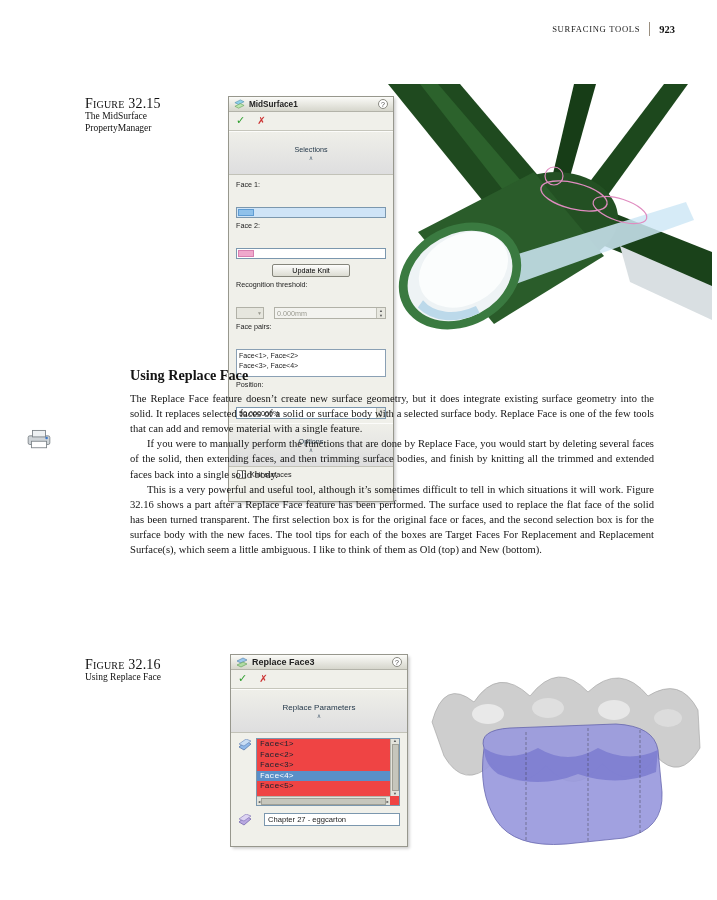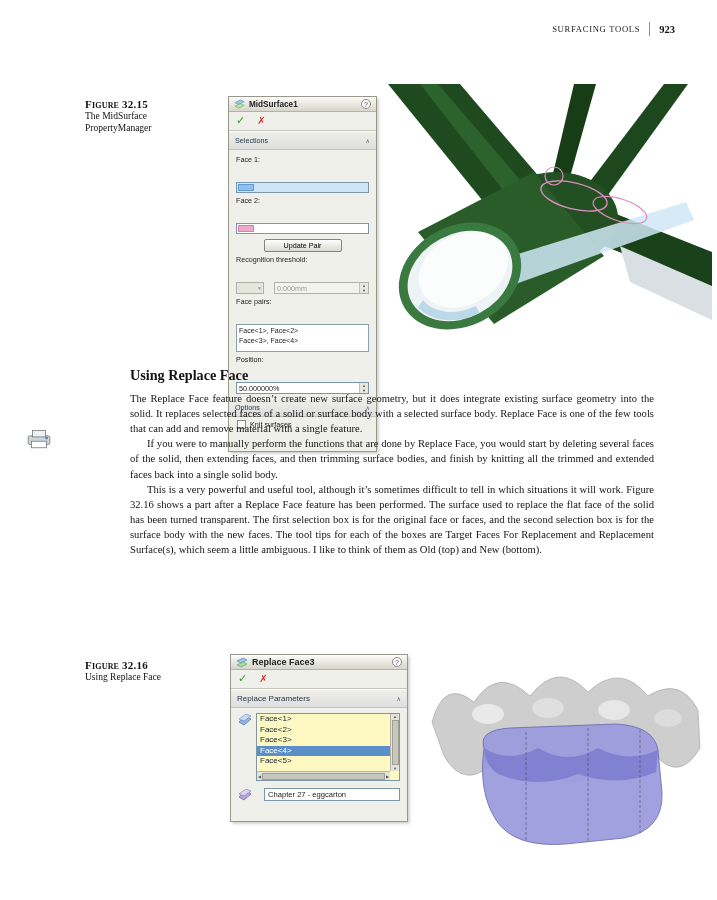--- a/index.html
+++ b/index.html
@@ -7,41 +7,41 @@
   .page { position:relative; width:717px; height:900px; background:#ffffff; margin:0 auto; overflow:hidden; }
 
   
   .running-head { position:absolute; top:22px; right:42px; display:flex; align-items:center; gap:9px; }
   .running-title { font-size:8.6px; letter-spacing:.7px; color:#1a1a1a; }
   .running-sep { width:1px; height:14px; background:#9a8f80; }
   .running-page { font-size:10.5px; font-weight:bold; color:#111; }
 
   
   .fig-caption { position:absolute; font-size:9.5px; line-height:12px; color:#111; }
-  .fig-label { font-weight:bold; font-variant:small-caps; font-size:11px; letter-spacing:.2px; }
+  .fig-label { font-weight:normal; font-variant:small-caps; font-size:14px; letter-spacing:.2px; }
   .fig15-caption { left:85px; top:98px; width:105px; }
   .fig16-caption { left:85px; top:659px; width:110px; }
 
   
   .sw-panel { position:absolute; background:#f0f0ea; border:1px solid #97978d; box-shadow:1.5px 1.5px 3px rgba(0,0,0,.22);
               font-family:"Liberation Sans","DejaVu Sans",sans-serif; font-size:7.2px; color:#222; }
-  .panel15 { left:228px; top:96px; width:149px; }
+  .panel15 { left:228px; top:96px; width:166px; }
   .panel16 { left:230px; top:654px; width:178px; font-size:8px; }
   .sw-titlebar { height:15px; display:flex; align-items:center; gap:4px; padding:0 5px;
                  background:linear-gradient(#fbfbf8,#d6d6cc); border-bottom:1px solid #b3b3a9; }
   .sw-title { font-weight:bold; font-size:8.2px; color:#222; }
   .panel16 .sw-title { font-size:9px; }
   .sw-help { margin-left:auto; width:10px; height:10px; border-radius:50%; border:1px solid #8a8a82; background:#fff;
              display:flex; align-items:center; justify-content:center; font-size:7px; color:#444; cursor:pointer; }
   .sw-confirm { display:flex; align-items:center; gap:12px; padding:3px 7px 4px; border-bottom:1px solid #c6c6bc; }
   .sw-ok { color:#2d9e2d; font-size:11px; font-weight:bold; line-height:11px; }
   .sw-cancel { color:#cc3333; font-size:10px; font-weight:bold; line-height:11px; }
-  .sw-group-header { display:flex; justify-content:space-between; align-items:center; padding:4px 6px;
+  .sw-group-header { display:flex; justify-content:space-between; align-items:center; padding:13px 6px;
                      background:linear-gradient(#efefe9,#dededf); border-top:1px solid #fcfcfa; border-bottom:1px solid #c2c2b8;
-                     color:#24384a; }
+                     color:#24384a;flex-direction:column; }
   .sw-chev { color:#55687a; font-size:6px; }
   .sw-section { padding:2px 7px 4px; }
   .sw-label { margin:3px 0 18px; color:#222; }
   .sw-field { height:11px; background:#fff; border:1px solid #7b97ae; display:flex; align-items:center; padding:0 1px; }
   .sw-field.sel { background:#cfe4f7; }
   .chip { width:16px; height:7px; }
   .chip-blue { background:#8fc1ea; border:1px solid #5e9cd3; }
   .chip-pink { background:#f0a8cc; border:1px solid #d87fb0; }
   .sw-button { display:block; margin:5px auto 2px; width:78px; height:13px; line-height:11px; text-align:center;
                background:linear-gradient(#fdfdfc,#dcdcd2); border:1px solid #85857b; border-radius:2px; font-size:7.2px; }
@@ -54,21 +54,21 @@
   .spin.live .spin-val { color:#222; }
   .spin-arrows { width:9px; border-left:1px solid #c0c0b6; display:flex; flex-direction:column; }
   .spin-arrows span { flex:1; display:flex; align-items:center; justify-content:center; font-size:4px; color:#555; background:#e8e8e0; }
   .listbox { background:#fff; border:1px solid #8aa0b4; height:28px; padding:1px 2px; line-height:9.5px; font-size:7px; }
   .knit-row { display:flex; align-items:center; gap:4px; padding:3px 8px 22px; }
   .cb { width:9px; height:9px; background:#fff; border:1px solid #8a8a80; }
 
   
   .row-with-icon { display:flex; gap:4px; padding:5px 7px 2px; align-items:flex-start; }
   .row-icon { flex:0 0 14px; margin-top:1px; }
-  .faces-list { position:relative; flex:1; height:68px; border:1px solid #7b97ae; background:#fef9c3; overflow:hidden; }
+  .faces-list { position:relative; flex:1; height:68px; border:1px solid #7b97ae; background:#ef4444; overflow:hidden;font-family:Liberation Mono, monospace; }
   .face-item { height:10.5px; line-height:10.5px; padding-left:3px; width:calc(100% - 9px); color:#15222e; }
   .face-item.selected { background:#5a8fc8; color:#fff; }
   .vscroll { position:absolute; top:0; right:0; width:9px; height:calc(100% - 9px); background:#e3e3db; border-left:1px solid #b5b5ab;
              display:flex; flex-direction:column; justify-content:space-between; align-items:center; font-size:4px; color:#555; }
   .vthumb { width:7px; flex:1; margin:1px 0; background:#c6c6bc; border:1px solid #a0a096; }
   .hscroll { position:absolute; bottom:0; left:0; width:calc(100% - 9px); height:9px; background:#e3e3db; border-top:1px solid #b5b5ab;
              display:flex; justify-content:space-between; align-items:center; font-size:4px; color:#555; padding:0 1px; }
   .hthumb { height:7px; flex:1; margin:0 1px; background:#c6c6bc; border:1px solid #a0a096; }
   .surface-field { flex:1; height:13px; background:#fff; border:1px solid #7b97ae; display:flex; align-items:center;
                    padding-left:3px; font-size:7.6px; }
@@ -121,21 +121,21 @@
     </div>
     <div class="sw-section">
       <div class="sw-label">Face 1:</div>
       <div class="sw-field sel">
           <span class="chip chip-blue"></span>
         </div>
       <div class="sw-label">Face 2:</div>
       <div class="sw-field">
           <span class="chip chip-pink"></span>
         </div>
-      <button class="sw-button">Update Pair</button>
+      <button class="sw-button">Update Knit</button>
       <div class="sw-label">Recognition threshold:</div>
       <div class="recog-row">
         <span class="combo-dis">▼</span>
         <span class="spin">
           <span class="spin-val">0.000mm</span>
           <span class="spin-arrows">
             <span>▲</span>
             <span>▼</span>
           </span>
         </span>

